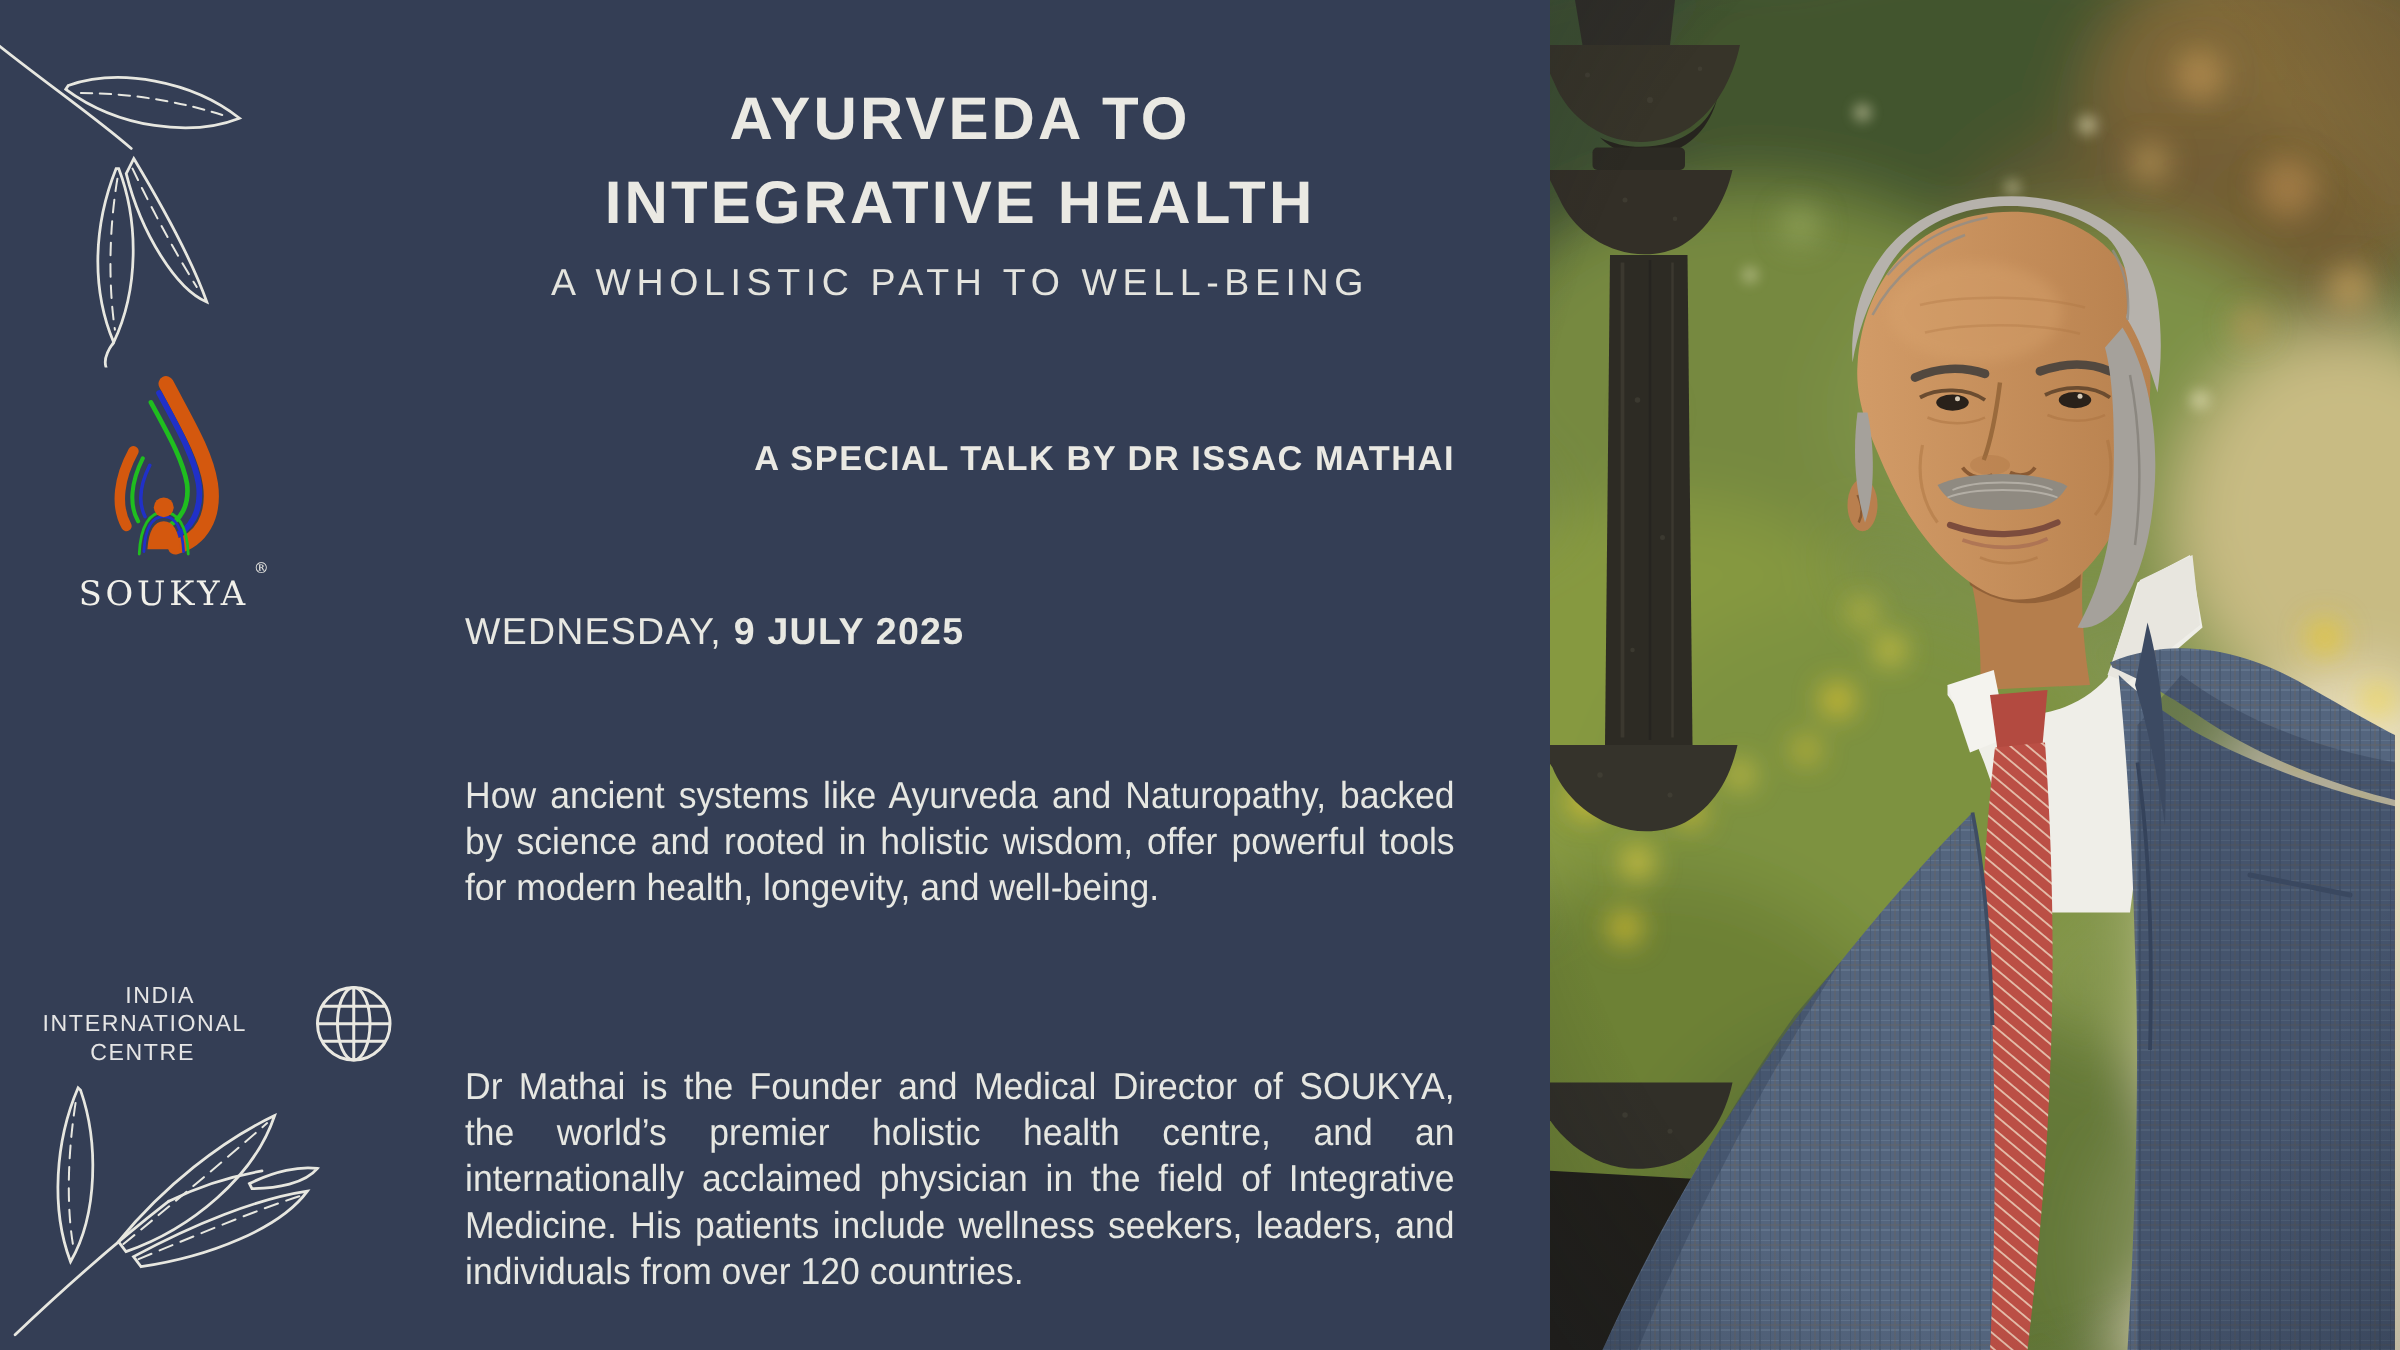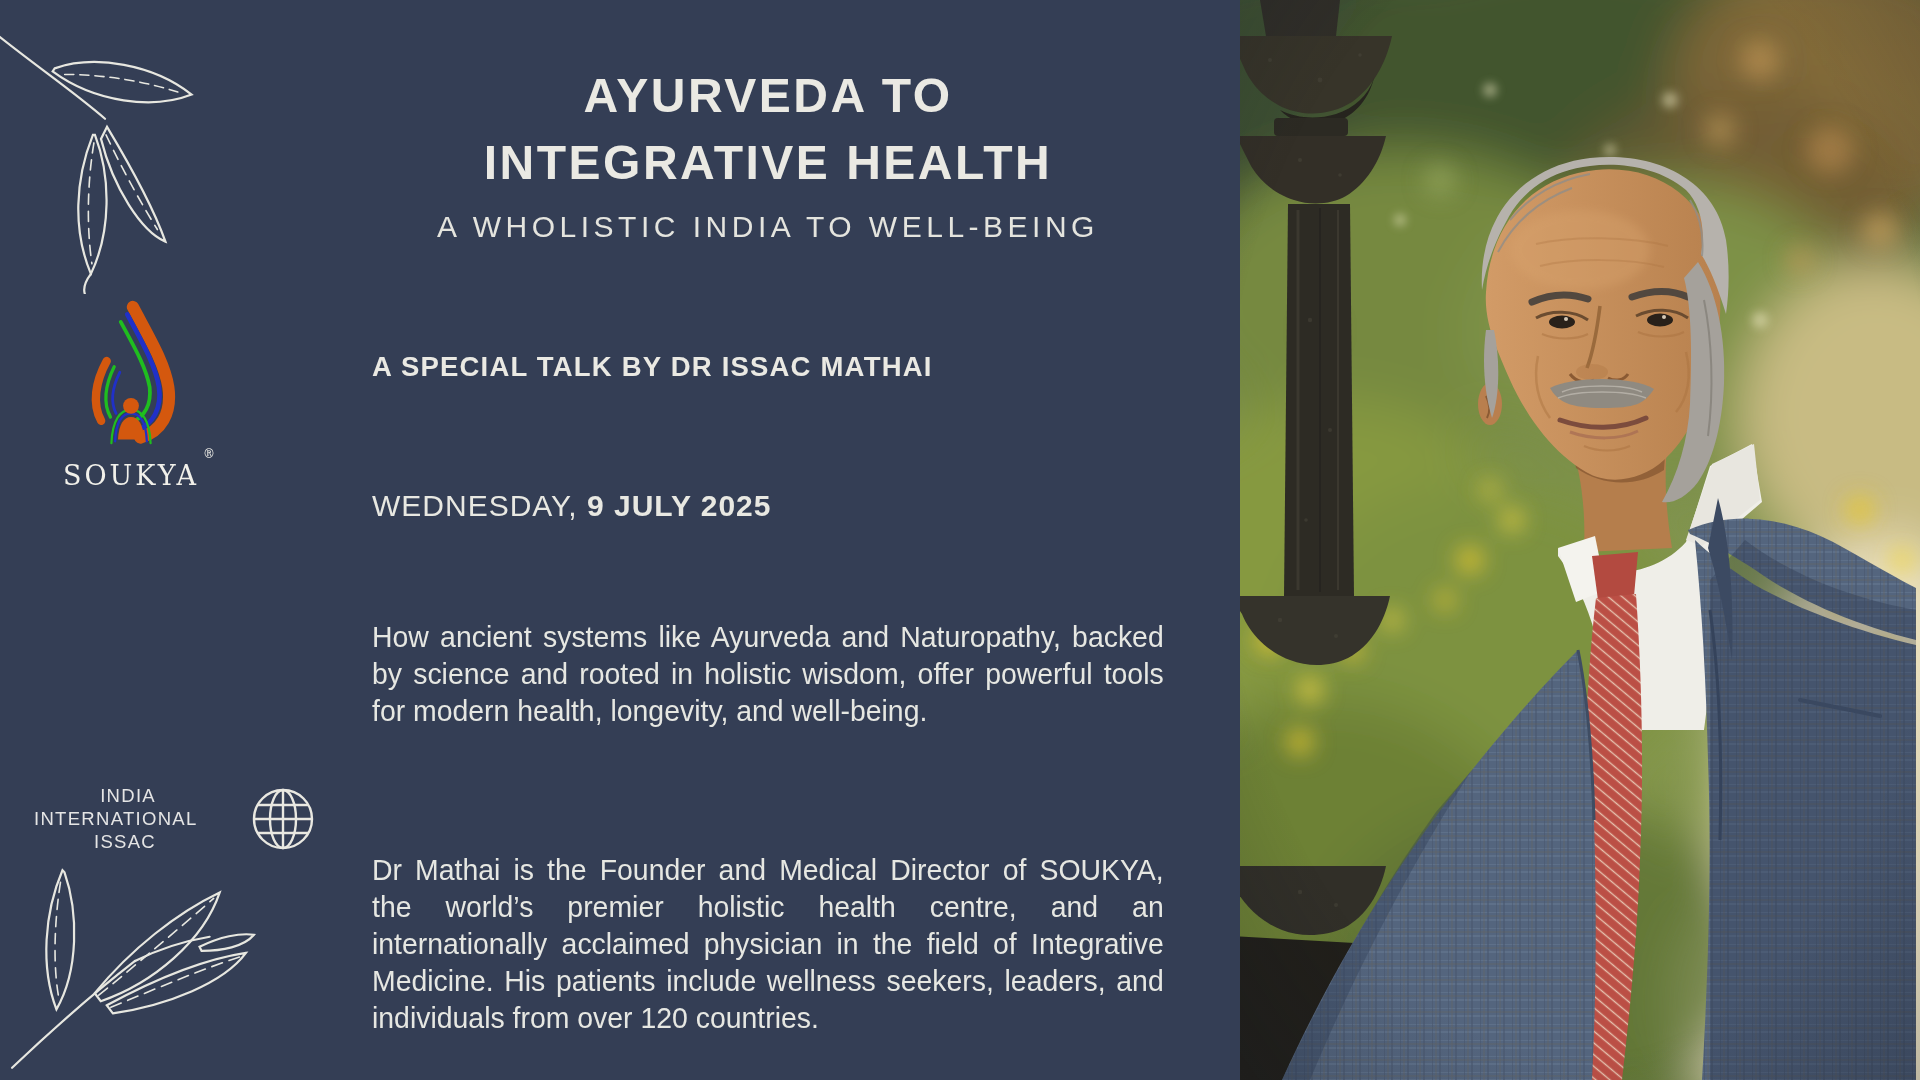--- a/index.html
+++ b/index.html
@@ -39,21 +39,21 @@
     font-size:97px;line-height:110px;color:var(--iic_pink,#EC1A9C);}
   .iic-globe{position:absolute;left:216px;top:18px;width:66px;height:66px;}
 
   
   .content{position:absolute;left:372px;top:0;width:792px;height:1080px;}
   .content > *{position:absolute;left:0;width:100%;margin:0;}
   .title{top:62px;text-align:center;font-weight:bold;font-size:48px;
     line-height:67px;letter-spacing:2.5px;color:#EAE9E3;}
   .subtitle{top:210px;text-align:center;font-size:30px;font-weight:normal;
     letter-spacing:4.5px;color:#E4E4DE;}
-  .talk{top:351px;text-align:left;font-size:27.5px;font-weight:bold;
+  .talk{top:351px;text-align:right;font-size:27.5px;font-weight:bold;
     letter-spacing:1.2px;color:#EAE9E3;}
   .date{top:489px;text-align:left;font-size:30px;letter-spacing:1px;color:#E8E8E2;}
   .date strong{font-weight:bold;}
   .para{width:836px;transform:scaleX(0.947);transform-origin:0 50%;
     text-align:justify;font-size:30px;line-height:37px;color:#E6E7E2;}
   .para1{top:618px;}
   .para2{top:851px;}
 
   
   .photo{position:absolute;left:1240px;top:0;width:680px;height:1080px;margin:0;}
@@ -107,38 +107,38 @@
     <div class="soukya-word">
       <span>SOUKYA</span><span class="soukya-reg">®</span>
     </div>
   </div>
 
 
   <div class="iic">
     <div class="iic-lines">
       <div>INDIA</div>
       <div>INTERNATIONAL</div>
-      <div>ISSAC</div>
+      <div>CENTRE</div>
     </div>
     <svg class="iic-globe" viewBox="0 0 66 66" fill="none" stroke="#E9E8E1" stroke-width="2.4">
       <circle cx="33" cy="33" r="29"></circle>
       <ellipse cx="33" cy="33" rx="13" ry="29"></ellipse>
       <path d="M4,33 H62"></path>
       <path d="M8,19 H58"></path>
       <path d="M8,47 H58"></path>
       <path d="M33,4 V62"></path>
     </svg>
   </div>
 
   <main class="content">
     <h1 class="title">
       <span>AYURVEDA TO</span><br>
       <span>INTEGRATIVE HEALTH</span>
     </h1>
-    <p class="subtitle">A WHOLISTIC INDIA TO WELL-BEING</p>
+    <p class="subtitle">A WHOLISTIC PATH TO WELL-BEING</p>
     <p class="talk">A SPECIAL TALK BY DR ISSAC MATHAI</p>
     <p class="date">
       <span>WEDNESDAY,</span>
       <strong>9 JULY 2025</strong>
     </p>
     <p class="para para1">How ancient systems like Ayurveda and Naturopathy, backed by science and rooted in holistic wisdom, offer powerful tools for modern health, longevity, and well-being.</p>
     <p class="para para2">Dr Mathai is the Founder and Medical Director of SOUKYA, the world’s premier holistic health centre, and an internationally acclaimed physician in the field of Integrative Medicine. His patients include wellness seekers, leaders, and individuals from over 120 countries.</p>
   </main>
 
   <figure class="photo">

